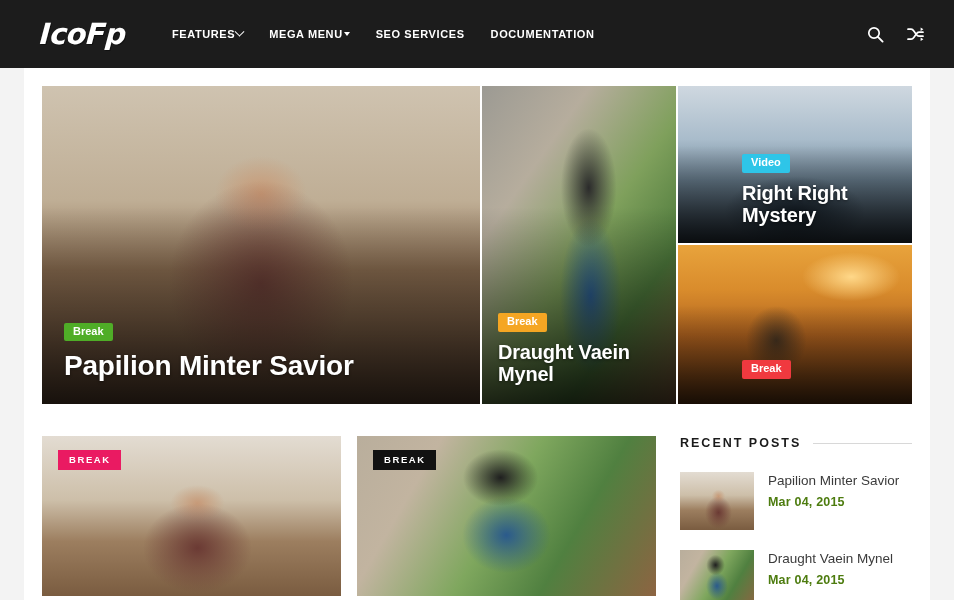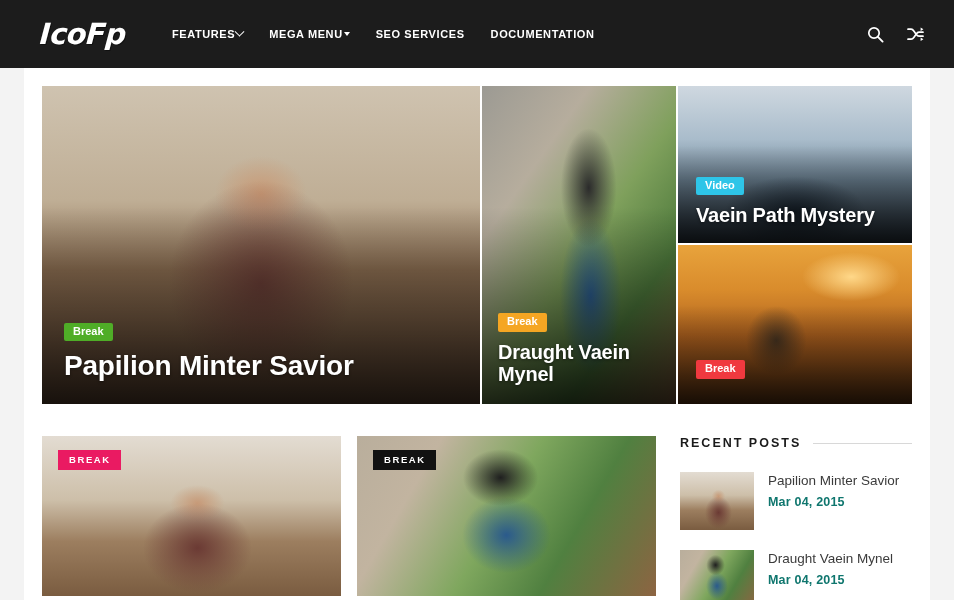--- a/index.html
+++ b/index.html
@@ -92,21 +92,21 @@
   .tile .ph { position: absolute; inset: 0; }
   .tile .shade {
     position: absolute; left:0; right:0; bottom:0; height: 62%;
     background: linear-gradient(to top, rgba(0,0,0,.78) 0%, rgba(0,0,0,.42) 42%, rgba(0,0,0,0) 100%);
   }
   .tile-body {
     position: absolute; left: 0; right: 0; bottom: 0;
     padding: 0 22px 22px 22px;
   }
   .tile-mid .tile-body { padding: 0 16px 18px 16px; }
-  .tile-small .tile-body { padding: 0 18px 16px 18px; }
+  .tile-small .tile-body { padding: 0 18px 16px 18px; margin-left: 46px; }
 
   .badge {
     display: inline-block;
     color: #fff;
     font-size: 11px;
     font-weight: bold;
     padding: 3px 9px 4px 9px;
     border-radius: 2px;
     margin-bottom: 9px;
     line-height: 1.05;
@@ -188,21 +188,21 @@
   .recent-text { padding-top: 1px; }
   .recent-title {
     font-size: 13.5px;
     color: #3b3b3b;
     line-height: 1.25;
     margin-bottom: 5px;
   }
   .recent-date {
     font-size: 12.5px;
     font-weight: bold;
-    color: #0f766e;
+    color: #4d7c0f;
     letter-spacing: .2px;
   }
 
   
   .ph-barista {
     background:
       radial-gradient(ellipse 30% 46% at 50% 62%, #6d4038 0%, rgba(109,64,56,0) 70%),
       radial-gradient(ellipse 14% 16% at 50% 34%, #c99a76 0%, rgba(201,154,118,0) 75%),
       linear-gradient(to bottom, #cfc3b0 0%, #bfae95 36%, #8d6f52 58%, #6b4f39 100%),
       repeating-linear-gradient(90deg, rgba(120,90,60,.16) 0 14px, rgba(200,180,150,.1) 14px 34px);
@@ -303,21 +303,21 @@
           <div class="tile-title">Draught Vaein Mynel</div>
         </div>
       </div>
 
       <div class="hero-right">
         <div class="tile tile-small" style="flex:0 0 157px;">
           <div class="ph ph-roadtrip"></div>
           <div class="shade"></div>
           <div class="tile-body">
             <span class="badge badge-cyan">Video</span>
-            <div class="tile-title">Vaein Path Mystery</div>
+            <div class="tile-title">Right Right Mystery</div>
           </div>
         </div>
         <div class="tile tile-small" style="flex:1 1 auto;">
           <div class="ph ph-desert"></div>
           <div class="shade"></div>
           <div class="tile-body">
             <span class="badge badge-red">Break</span>
           </div>
         </div>
       </div>

